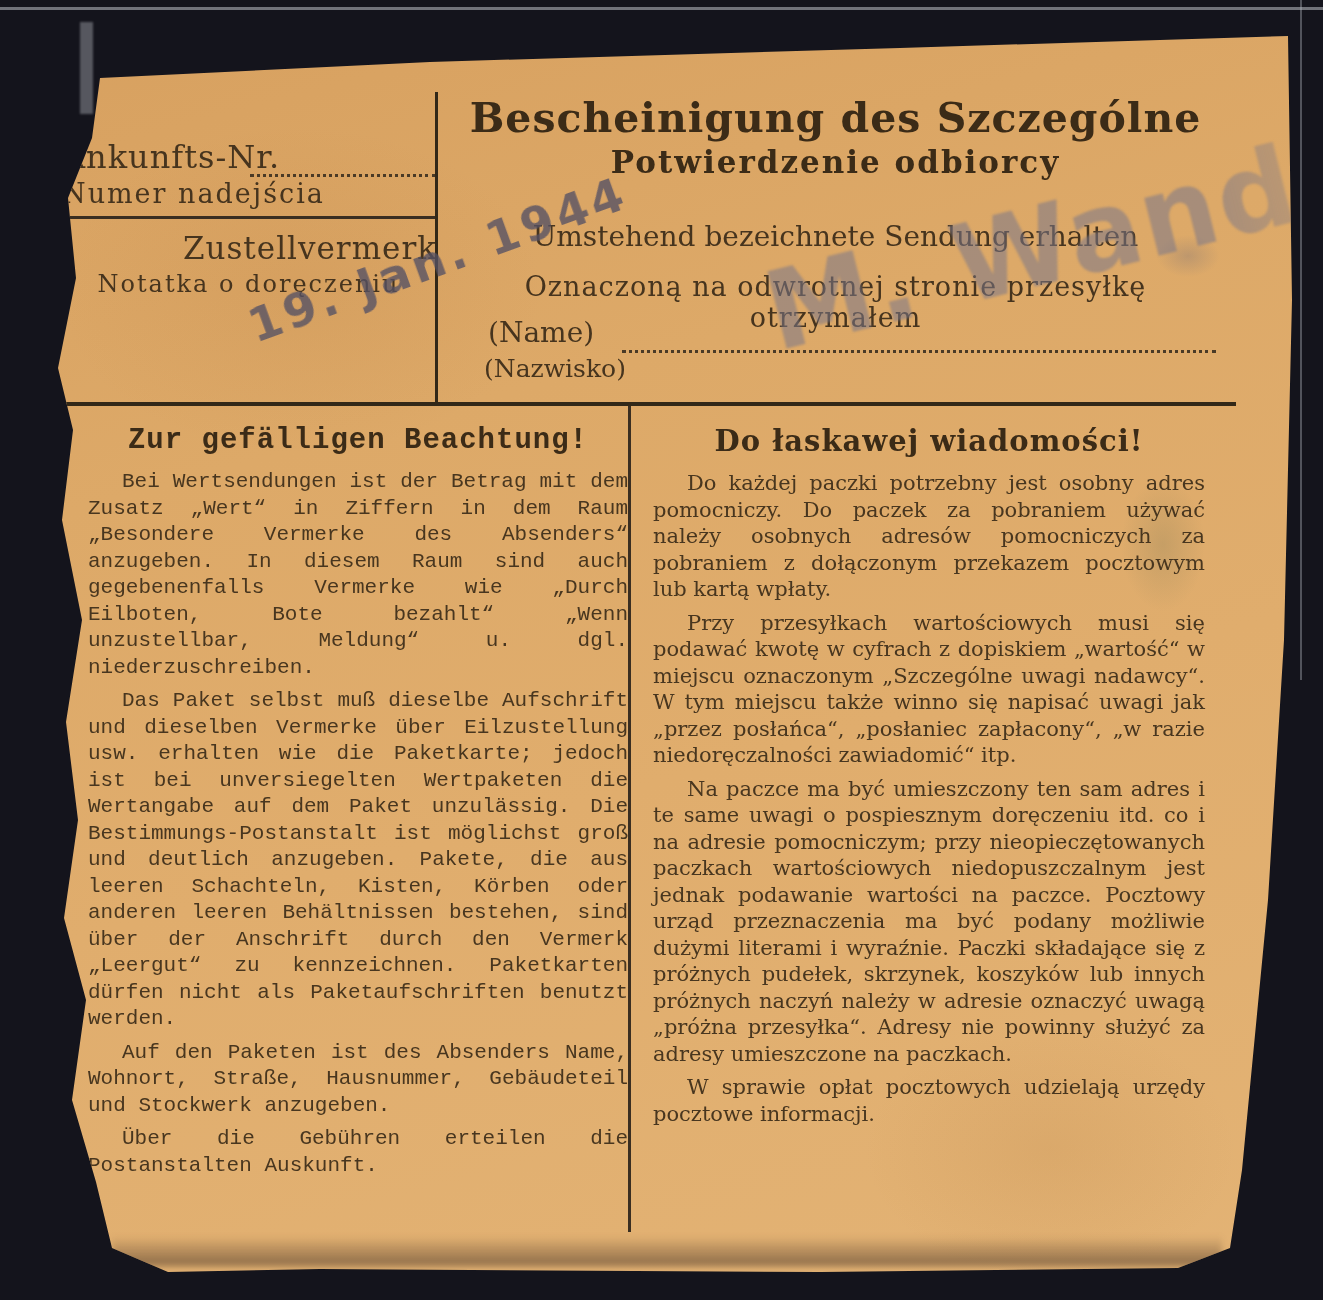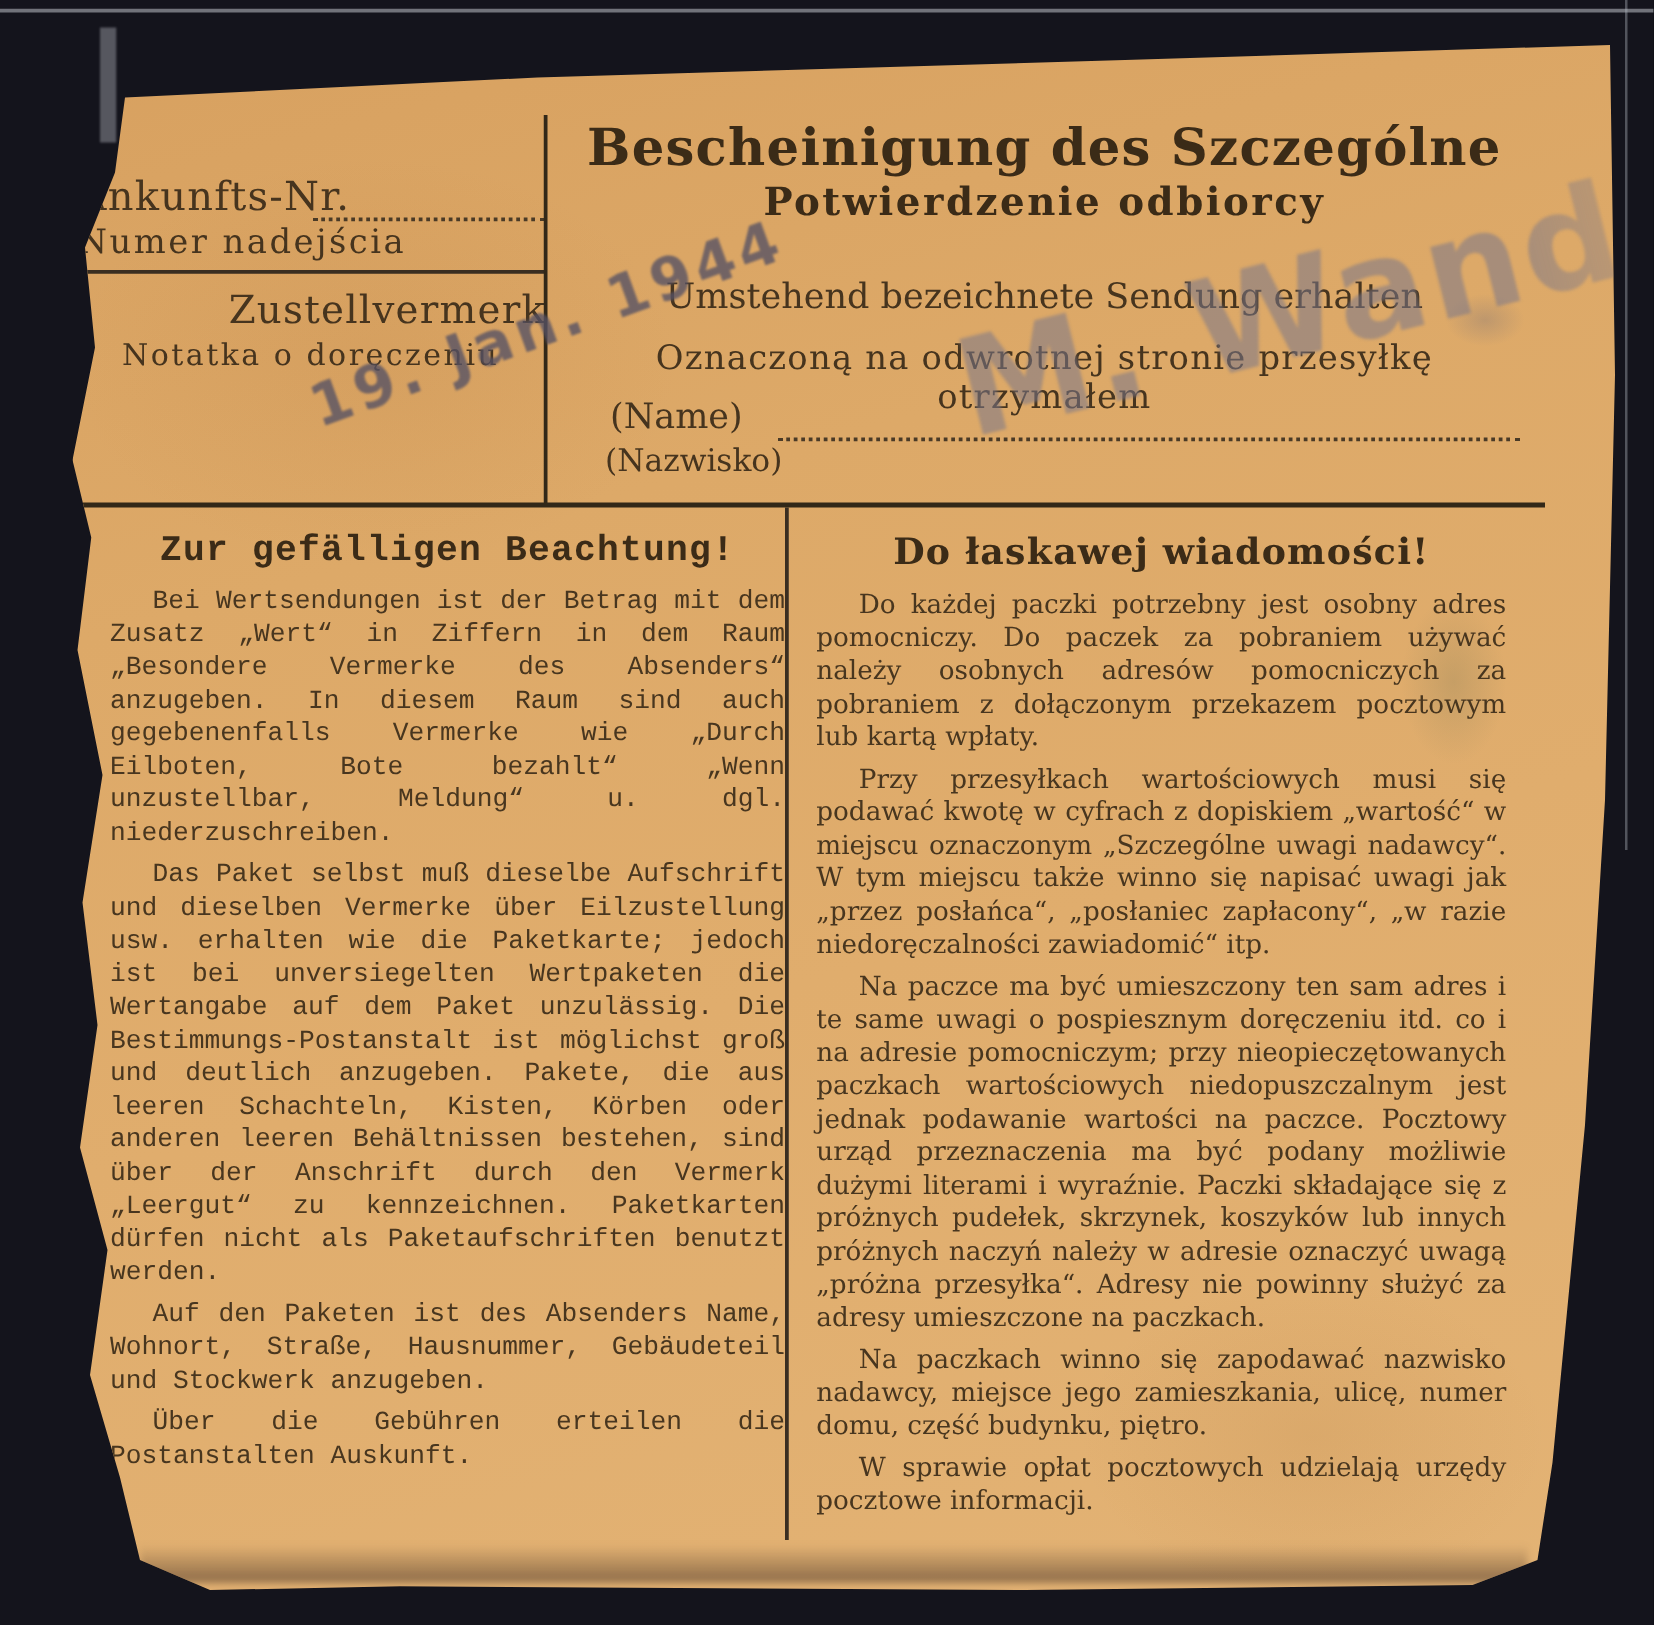--- a/index.html
+++ b/index.html
@@ -136,19 +136,18 @@
       <p>Das Paket selbst muß dieselbe Aufschrift und dieselben Vermerke über Eilzustellung usw. erhalten wie die Paketkarte; jedoch ist bei unversiegelten Wertpaketen die Wertangabe auf dem Paket unzulässig. Die Bestimmungs-Postanstalt ist möglichst groß und deutlich anzugeben. Pakete, die aus leeren Schachteln, Kisten, Körben oder anderen leeren Behältnissen bestehen, sind über der Anschrift durch den Vermerk „Leergut“ zu kennzeichnen. Paketkarten dürfen nicht als Paketaufschriften benutzt werden.</p>
       <p>Auf den Paketen ist des Absenders Name, Wohnort, Straße, Hausnummer, Gebäudeteil und Stockwerk anzugeben.</p>
       <p>Über die Gebühren erteilen die Postanstalten Auskunft.</p>
     </div>
 
     <div class="col col-right">
       <h2>Do łaskawej wiadomości!</h2>
       <p>Do każdej paczki potrzebny jest osobny adres pomocniczy. Do paczek za pobraniem używać należy osobnych adresów pomocniczych za pobraniem z dołączonym przekazem pocztowym lub kartą wpłaty.</p>
       <p>Przy przesyłkach wartościowych musi się podawać kwotę w cyfrach z dopiskiem „wartość“ w miejscu oznaczonym „Szczególne uwagi nadawcy“. W tym miejscu także winno się napisać uwagi jak „przez posłańca“, „posłaniec zapłacony“, „w razie niedoręczalności zawiadomić“ itp.</p>
       <p>Na paczce ma być umieszczony ten sam adres i te same uwagi o pospiesznym doręczeniu itd. co i na adresie pomocniczym; przy nieopieczętowanych paczkach wartościowych niedopuszczalnym jest jednak podawanie wartości na paczce. Pocztowy urząd przeznaczenia ma być podany możliwie dużymi literami i wyraźnie. Paczki składające się z próżnych pudełek, skrzynek, koszyków lub innych próżnych naczyń należy w adresie oznaczyć uwagą „próżna przesyłka“. Adresy nie powinny służyć za adresy umieszczone na paczkach.</p>
-      <p>Na paczkach winno się zapodawać nazwisko nadawcy, miejsce jego zamieszkania, ulicę, numer domu, część budynku, piętro.</p>
       <p>W sprawie opłat pocztowych udzielają urzędy pocztowe informacji.</p>
     </div>
 
     <div class="card-soil"></div>
   </div>
 </div>
 
 </body></html>

